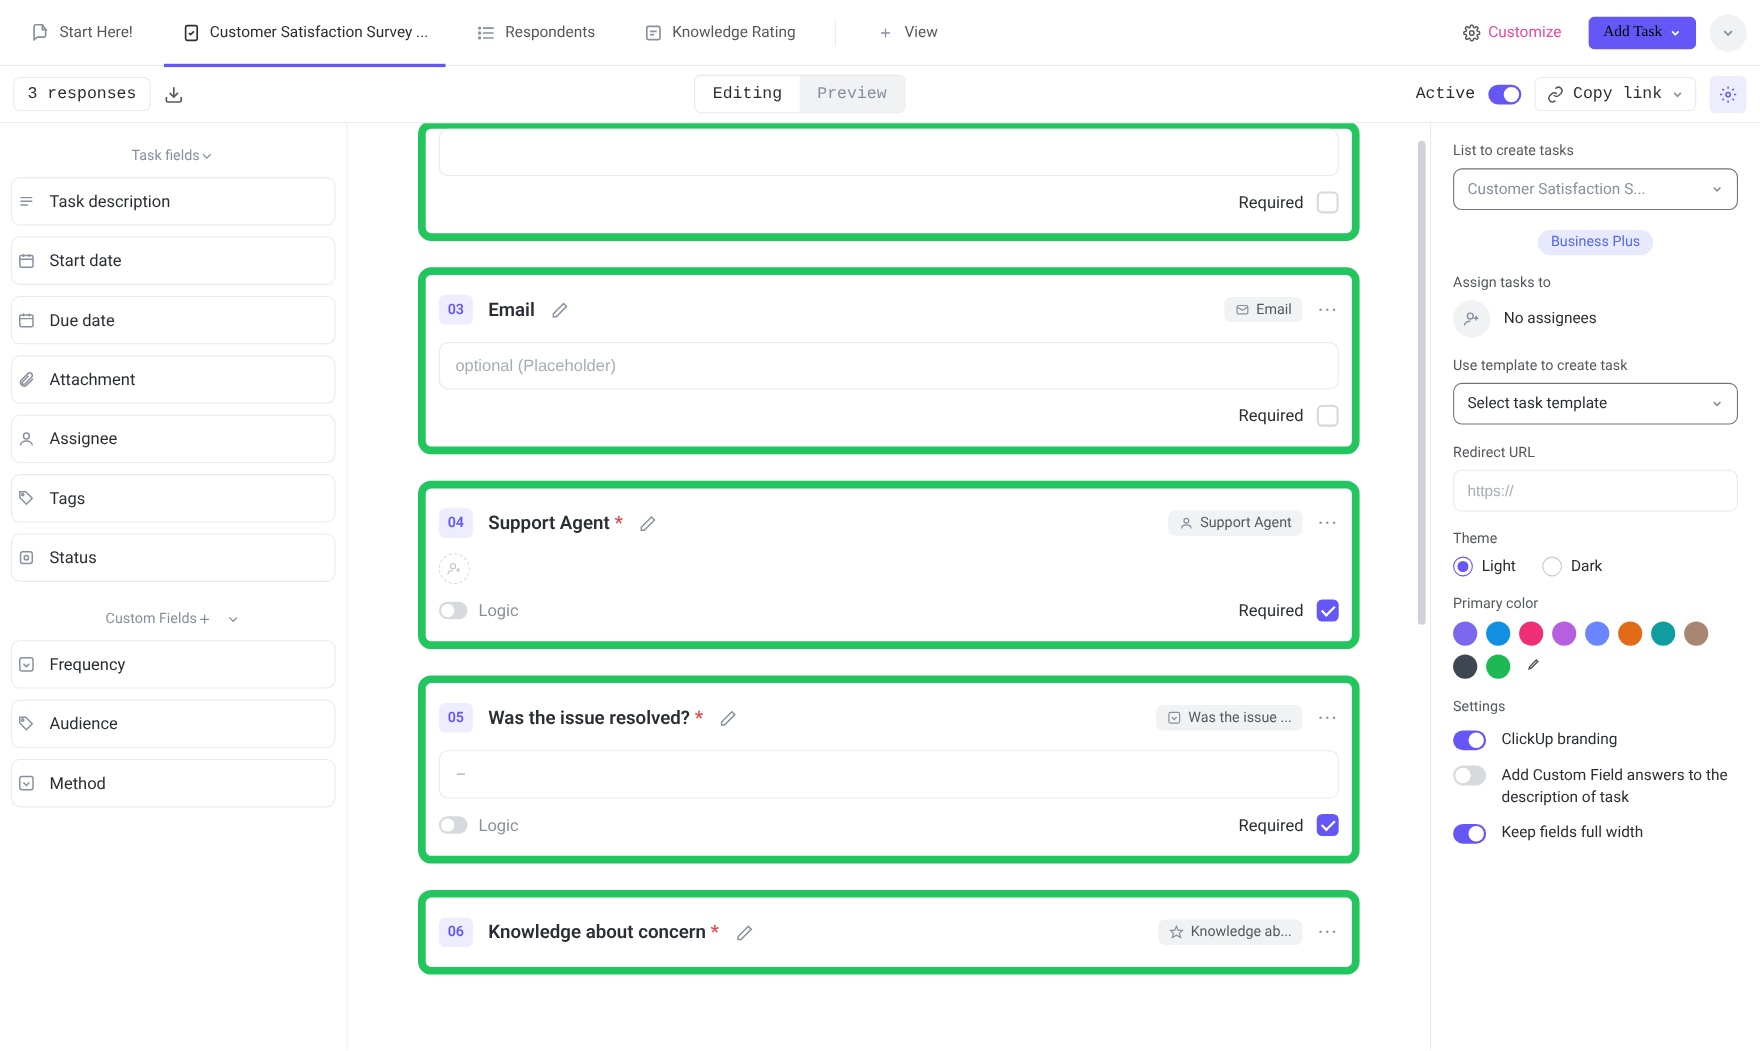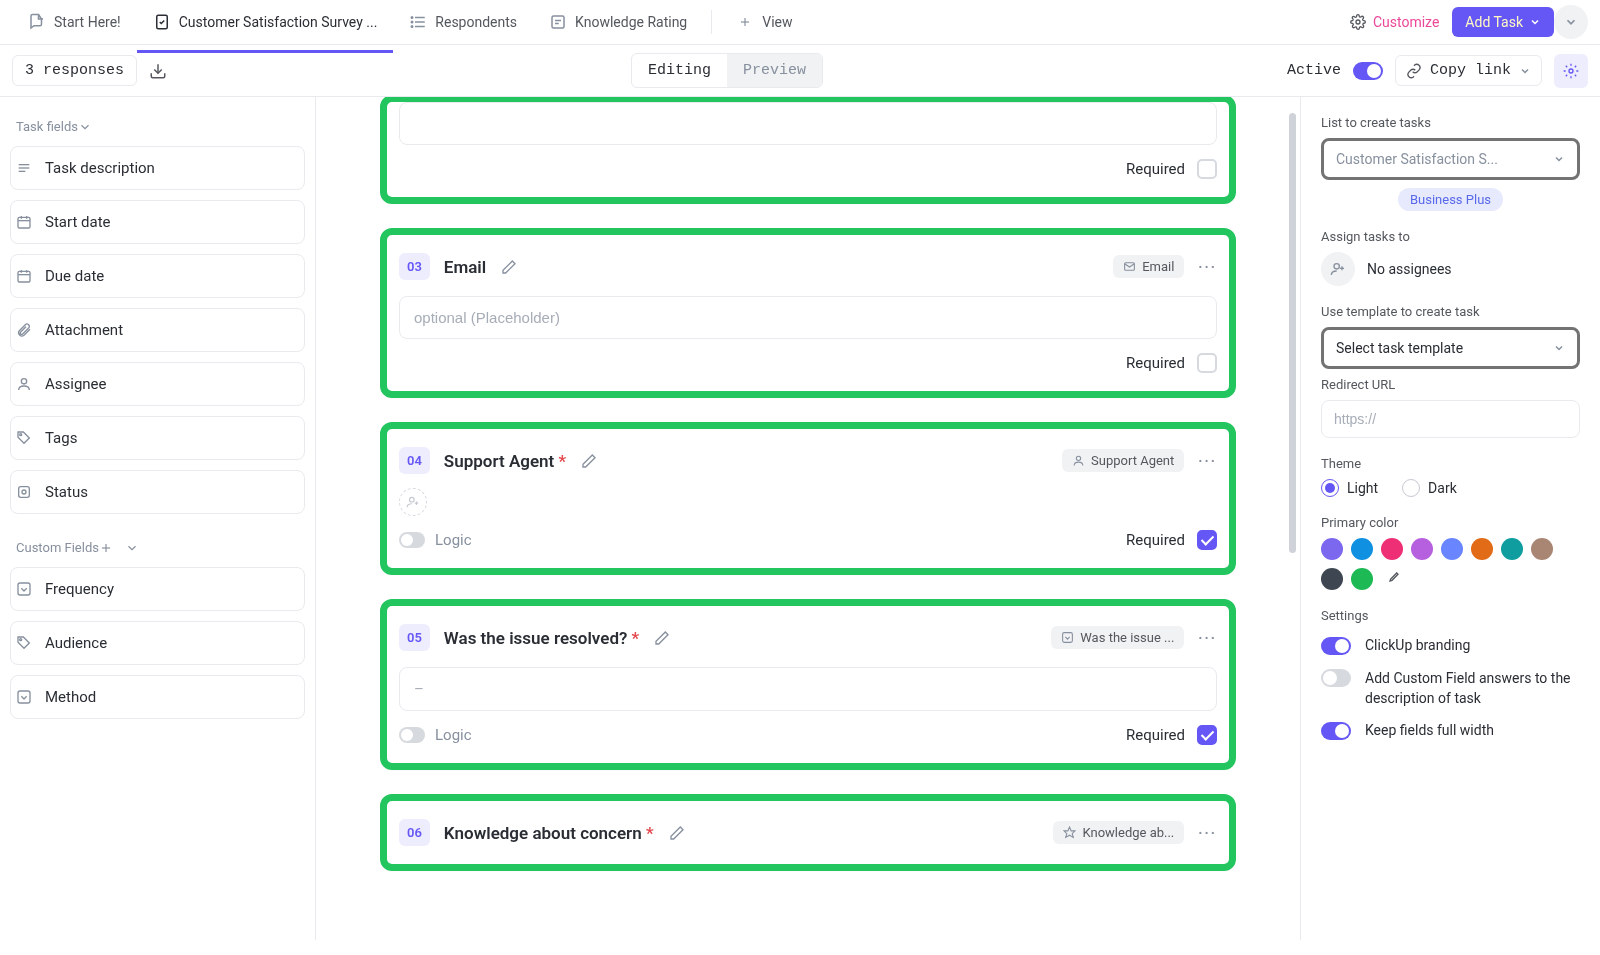--- a/index.html
+++ b/index.html
@@ -1,45 +1,45 @@
 <!DOCTYPE html>
 <html><head>
 <meta charset="utf-8">
 <style>
 * { box-sizing: border-box; margin: 0; padding: 0; }
 body { font-family: -apple-system, BlinkMacSystemFont, "Segoe UI", Roboto, sans-serif; font-size: 14px; color: #2a2e34; background: #fff; width: 1600px; height: 955px; overflow: hidden; }
 
 
-.topnav { display: flex; align-items: center; height: 45px; border-bottom: 1px solid #e8eaed; padding: 0 12px; gap: 0; }
+.topnav { display: flex; align-items: center; height: 60px; border-bottom: 1px solid #e8eaed; padding: 0 12px; gap: 12px; }
 .topnav .tab { display: flex; align-items: center; gap: 8px; padding: 0 16px; height: 60px; color: #54585e; cursor: pointer; position: relative; }
 .topnav .tab.active { color: #2a2e34; }
 .topnav .tab.active::after { content:""; position:absolute; bottom:-1px; left:0; right:0; height:3px; background:#6557f5; }
 .topnav .divider { width:1px; height:24px; background:#e8eaed; margin:0 8px; }
 .topnav .spacer { flex:1; }
 .btn { display:inline-flex; align-items:center; gap:6px; padding:6px 12px; border-radius:6px; font-size:14px; cursor:pointer; border:1px solid transparent; }
-.btn.primary { background:#6557f5; color:#fef9c3; }
+.btn.primary { background:#6557f5; color:#000000;font-family:Liberation Serif, serif; }
 .btn.ghost { color:#ec4899; }
 .btn.light { background:#eeedfd; color:#6557f5; }
 .iconbtn-round { width:34px; height:34px; border-radius:50%; background:#f1f2f4; display:flex; align-items:center; justify-content:center; cursor:pointer; }
 
 
 .subbar { display:flex; align-items:center; height:52px; padding:0 12px; border-bottom:1px solid #e8eaed; gap:12px;font-family:Liberation Mono, monospace; }
 .pill { border:1px solid #e8eaed; border-radius:6px; padding:6px 12px; font-size:15px; color:#2a2e34; }
 .seg { display:flex; border:1px solid #e8eaed; border-radius:6px; overflow:hidden; }
 .seg .segbtn { padding:8px 16px; font-size:15px; cursor:pointer; }
 .seg .segbtn.inactive { background:#f1f2f4; color:#87909e; }
 .toggle { width:30px; height:18px; border-radius:10px; background:#6557f5; position:relative; cursor:pointer; }
 .toggle::after { content:""; position:absolute; top:2px; right:2px; width:14px; height:14px; border-radius:50%; background:#fff; }
 .toggle.off { background:#d6d9de; }
 .toggle.off::after { left:2px; right:auto; }
 
 
 .layout { display:flex; height: calc(955px - 60px - 52px); }
 .sidebar { width:316px; border-right:1px solid #e8eaed; padding:16px 10px; overflow:auto; }
-.sidehdr { display:flex; align-items:center; justify-content:flex-start; color:#87909e; font-size:13px; padding:6px 6px 12px; }
+.sidehdr { display:flex; align-items:center; justify-content:center; color:#87909e; font-size:13px; padding:6px 6px 12px; }
 .fielditem { display:flex; align-items:center; gap:12px; border:1px solid #e8eaed; border-radius:8px; padding:12px 4px; margin-bottom:10px; font-size:15px; color:#2a2e34; cursor:grab; }
 .iconbox { width:18px; height:18px; color:#87909e; display:flex; align-items:center; justify-content:center; flex-shrink:0; }
 
 .center { flex:1; overflow:auto; padding:16px 64px; background:#fff; position:relative; }
 .card { border:7px solid #22c55e; border-radius:12px; padding:18px 12px; margin-bottom:24px; box-shadow:0 1px 2px rgba(0,0,0,0.02); }
 .cardhead { display:flex; align-items:center; gap:14px; }
 .num { background:#eeedfd; color:#6557f5; font-weight:600; font-size:13px; padding:6px 8px; border-radius:6px; min-width:30px; text-align:center; }
 .qtitle { font-size:17px; font-weight:600; }
 .req-star { color:#e5484d; }
 .tag { background:#f1f2f4; color:#54585e; font-size:13px; padding:4px 10px; border-radius:6px; display:inline-flex; align-items:center; gap:6px; }
@@ -52,21 +52,21 @@
 .logic { display:flex; align-items:center; gap:10px; color:#87909e; }
 .minitoggle { width:26px; height:16px; border-radius:9px; background:#d6d9de; position:relative; }
 .minitoggle::after { content:""; position:absolute; top:2px; left:2px; width:12px; height:12px; border-radius:50%; background:#fff; }
 .chk { width:20px; height:20px; border:2px solid #d6d9de; border-radius:5px; }
 .chk.on { background:#6557f5; border-color:#6557f5; position:relative; }
 .chk.on::after { content:""; position:absolute; left:5px; top:1px; width:5px; height:10px; border:solid #fff; border-width:0 2px 2px 0; transform:rotate(45deg); }
 .avatar-add { width:28px; height:28px; border:1.5px dashed #d6d9de; border-radius:50%; display:flex; align-items:center; justify-content:center; color:#87909e; }
 
 .rightpane { width:300px; border-left:1px solid #e8eaed; padding:18px 20px; overflow:auto; font-size:14px; }
 .rlabel { color:#54585e; font-size:13px; margin-bottom:8px; }
-.rselect { width:100%; border:3px solid #737373; border-radius:8px; padding:10px 12px; display:flex; align-items:center; justify-content:space-between; color:#87909e; cursor:pointer; margin-bottom:8px; }
+.rselect { width:100%; border:1px solid #737373; border-radius:8px; padding:10px 12px; display:flex; align-items:center; justify-content:space-between; color:#87909e; cursor:pointer; margin-bottom:18px; }
 .badge { background:#e7e9fd; color:#5769e9; font-size:13px; padding:4px 12px; border-radius:12px; display:inline-block; }
 .center-badge { text-align:center; margin:6px 0 18px; }
 .assignee-row { display:flex; align-items:center; gap:12px; margin-bottom:18px; }
 .assignee-circle { width:34px; height:34px; border-radius:50%; background:#f1f2f4; display:flex; align-items:center; justify-content:center; color:#87909e; }
 .rinput { width:100%; border:1px solid #e8eaed; border-radius:8px; padding:10px 12px; font-size:14px; margin-bottom:18px; }
 .rinput::placeholder { color:#a7adb7; }
 .radio-row { display:flex; gap:24px; margin-bottom:18px; }
 .radio { display:flex; align-items:center; gap:8px; cursor:pointer; }
 .radio .dot { width:18px; height:18px; border-radius:50%; border:1px solid #c5c9d0; position:relative; }
 .radio.selected .dot { border-color:#6557f5; }

